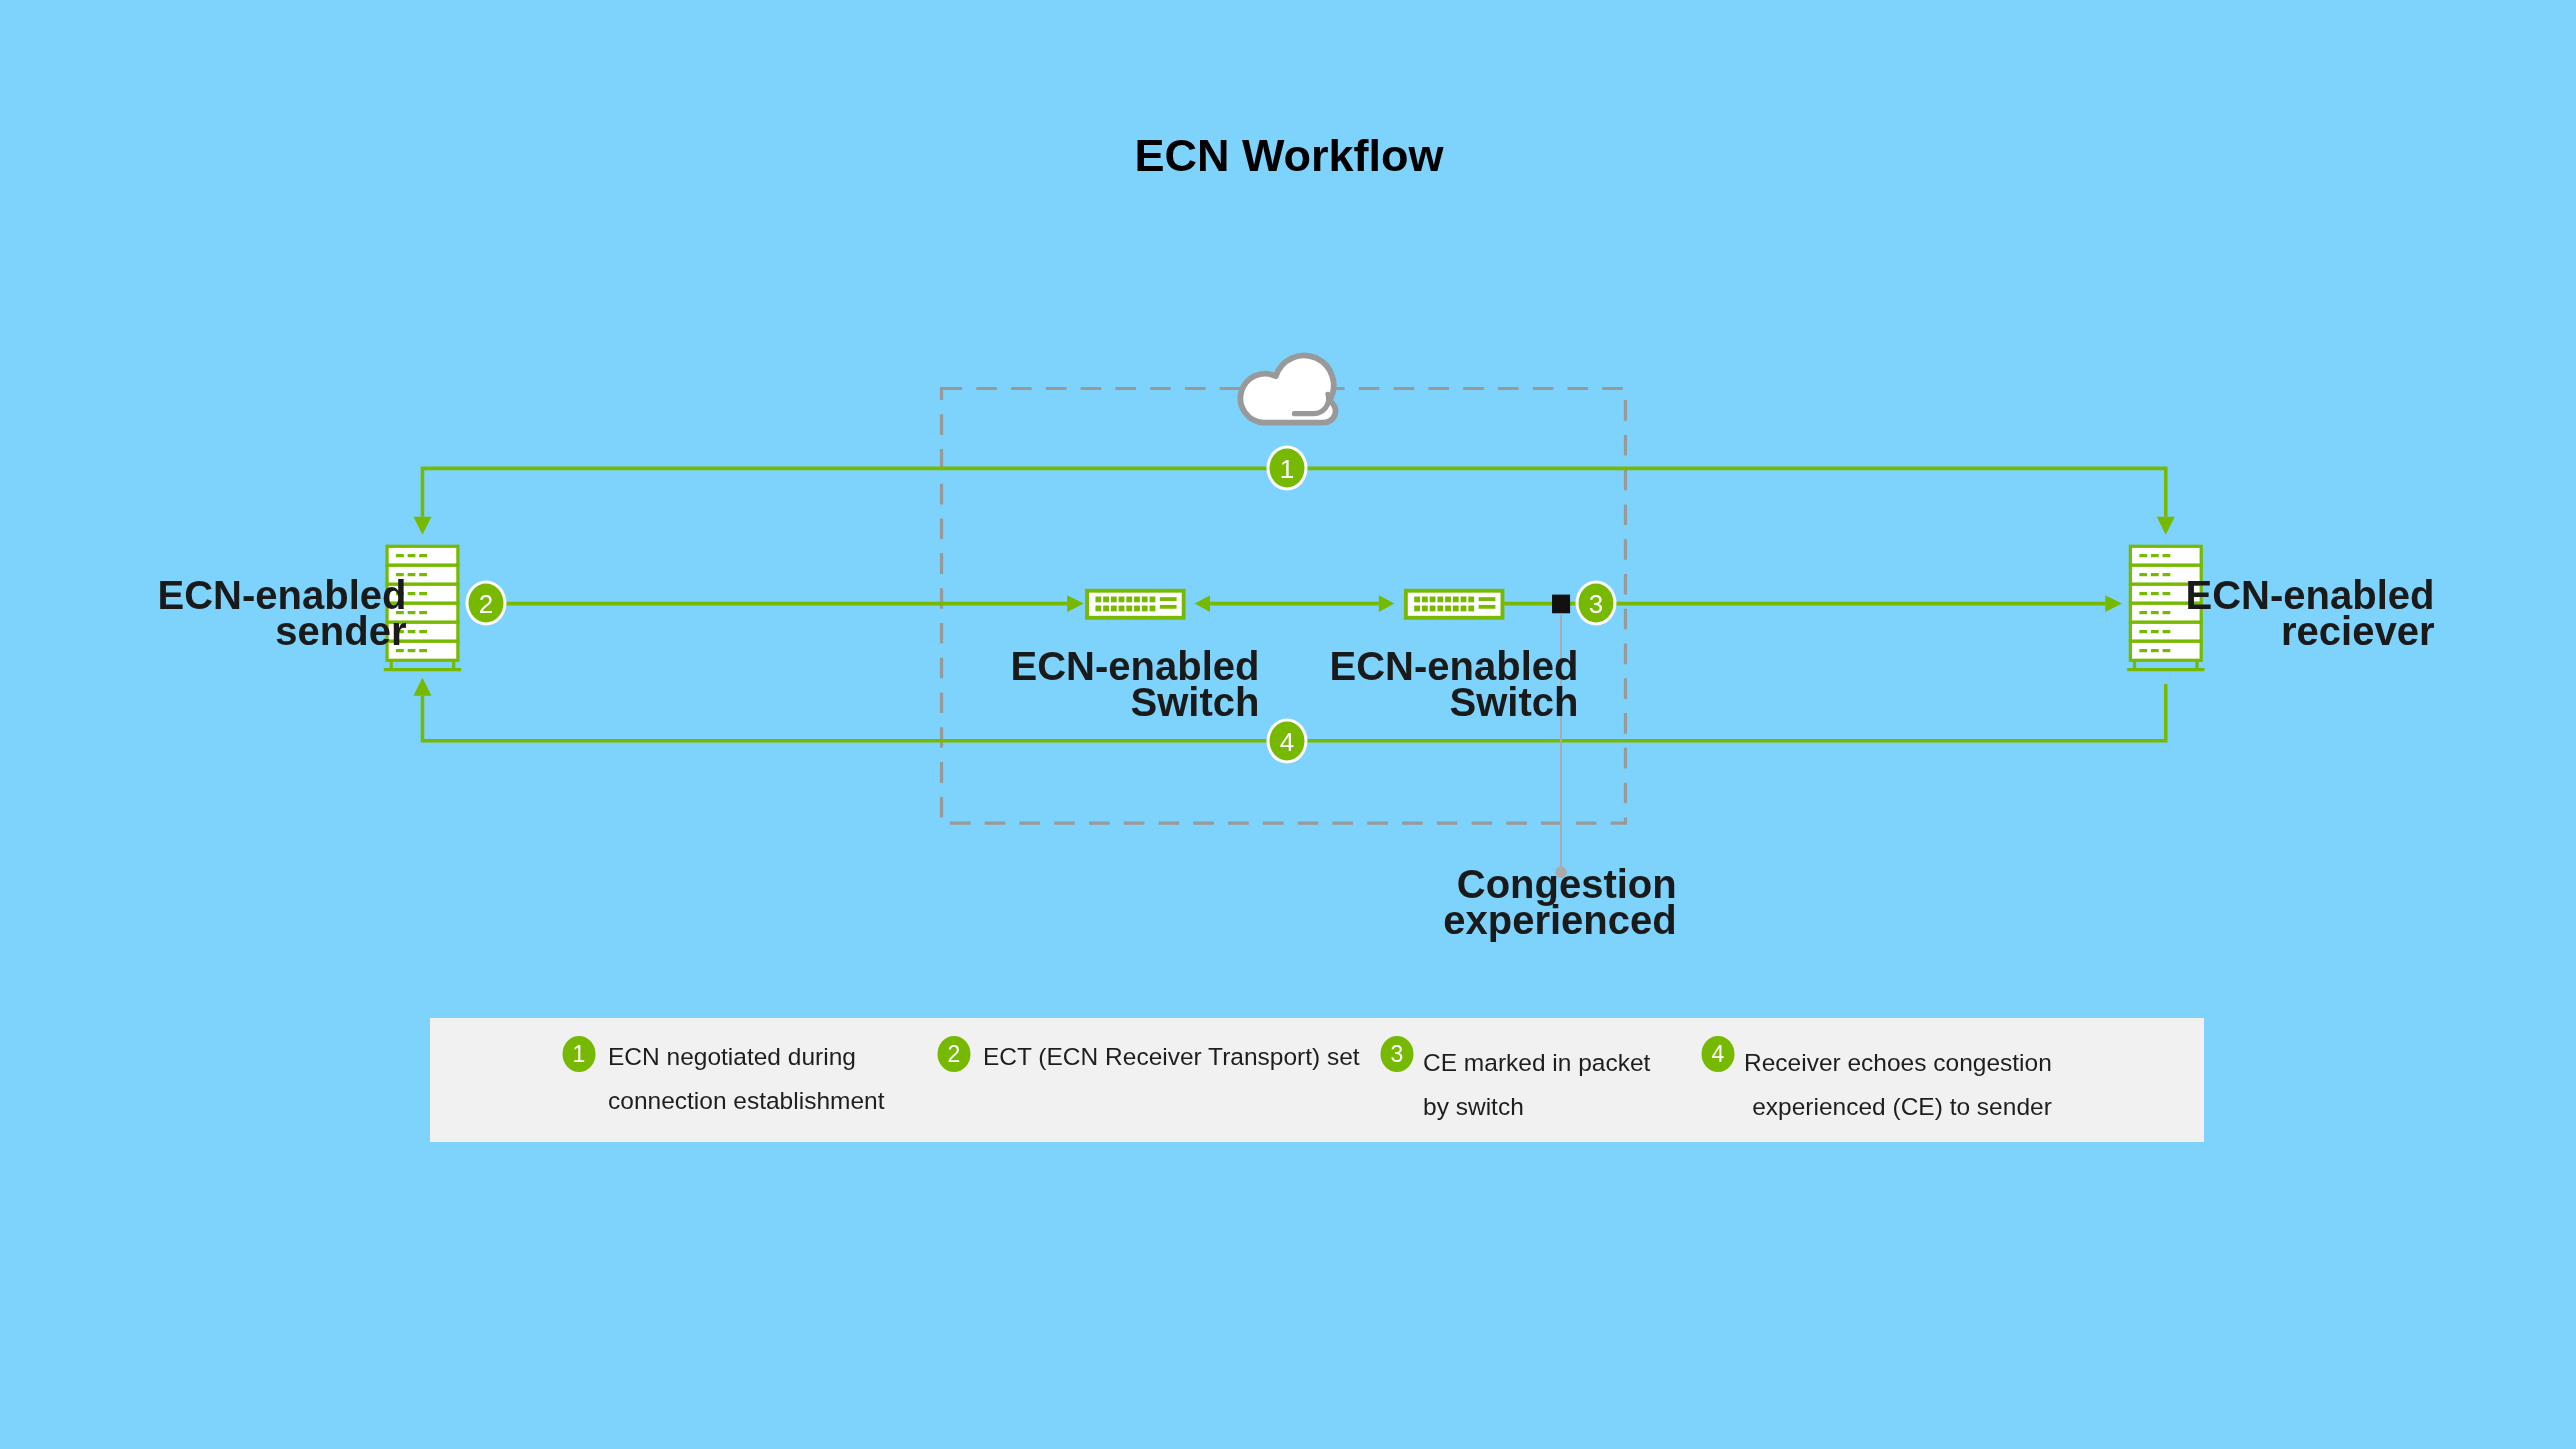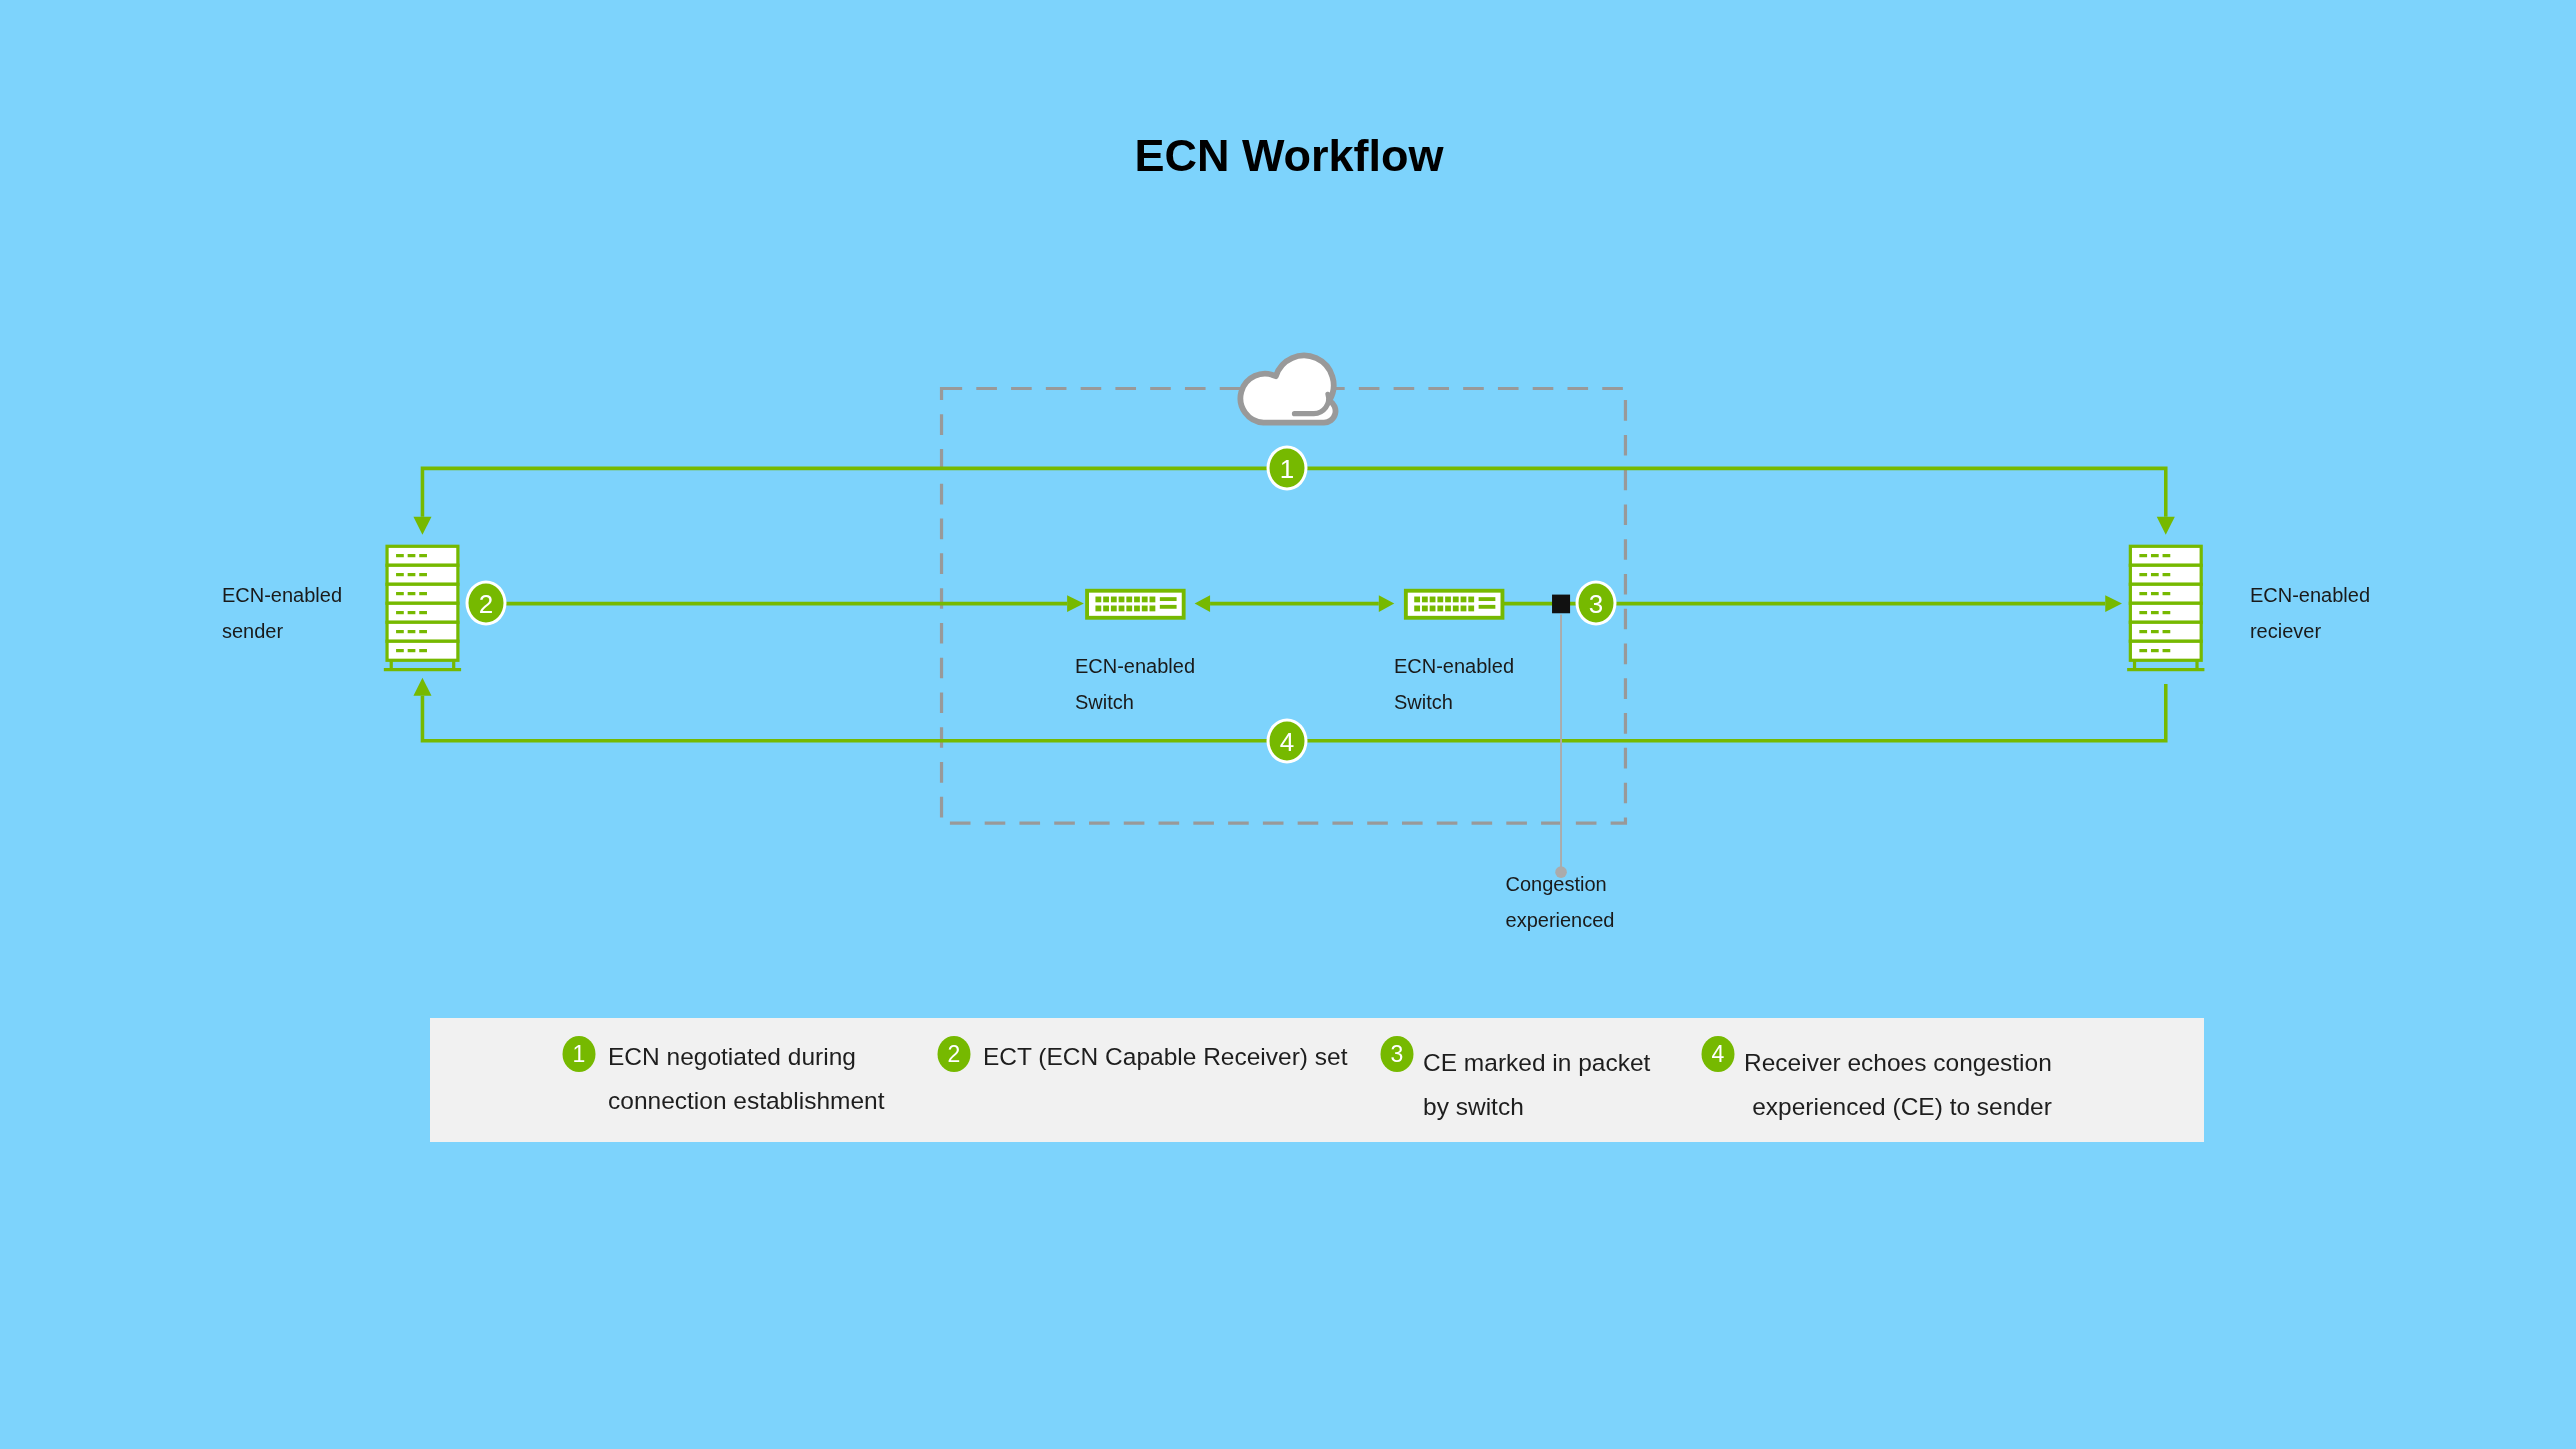--- a/index.html
+++ b/index.html
@@ -24,22 +24,22 @@
   .dashed-box{fill:none;stroke:var(--boundary-gray);stroke-width:5;stroke-dasharray:32 22;}
   .cloud-body{fill:#ffffff;stroke:var(--boundary-gray);stroke-width:9;stroke-linejoin:round;}
   .cloud-detail{fill:none;stroke:var(--boundary-gray);stroke-width:8;stroke-linecap:round;}
   .connector{stroke:var(--connector-gray);stroke-width:3;}
   .connector-dot{fill:var(--connector-gray);}
   .marker{fill:var(--marker-black);}
 
   
   .page-title{position:absolute;left:1289px;top:156px;transform:translate(-50%,-50%);
     margin:0;font-size:45px;font-weight:bold;color:#000;white-space:nowrap;letter-spacing:0;}
-  .node-label{position:absolute;transform:translate(-50%,-50%);text-align:left;
-    font-size:20px;line-height:36px;color:var(--text-dark);white-space:pre-line;}
+  .node-label{position:absolute;transform:translate(-50%,-50%);text-align:right;
+    font-size:40px;line-height:36px;color:var(--text-dark);white-space:pre-line;font-weight:bold;}
   .step-badge{position:absolute;width:35px;height:39px;border-radius:50%;
     background:var(--accent-green);border:3.2px solid #ffffff;transform:translate(-50%,-50%);
     display:flex;align-items:center;justify-content:center;color:#ffffff;font-size:26px;line-height:1;}
   .legend{position:absolute;left:430px;top:1018px;width:1774px;height:124px;background:var(--legend-bg);}
   .legend-badge{position:absolute;width:33px;height:36px;border-radius:50%;
     background:var(--accent-green);transform:translate(-50%,-50%);
     display:flex;align-items:center;justify-content:center;color:#ffffff;font-size:23px;line-height:1;}
   .legend-text{position:absolute;font-size:24.5px;line-height:44px;color:#1e1e1e;white-space:pre-line;}
 </style>
 </head>
@@ -155,21 +155,21 @@
   <div class="step-badge" style="left:1287px;top:741px;">4</div>
 
   <div class="legend">
     <div>
       <div class="legend-badge" style="left:149px;top:36px;">1</div>
       <div class="legend-text" style="left:178px;top:16.7px;">ECN negotiated during
 connection establishment</div>
     </div>
     <div>
       <div class="legend-badge" style="left:524px;top:36px;">2</div>
-      <div class="legend-text" style="left:553px;top:16.7px;">ECT (ECN Capable Receiver) set</div>
+      <div class="legend-text" style="left:553px;top:16.7px;">ECT (ECN Receiver Transport) set</div>
     </div>
     <div>
       <div class="legend-badge" style="left:967px;top:36px;">3</div>
       <div class="legend-text" style="left:993px;top:23px;">CE marked in packet
 by switch</div>
     </div>
     <div>
       <div class="legend-badge" style="left:1288px;top:36px;">4</div>
       <div class="legend-text" style="left:1314px;top:23px;text-align:right;">Receiver echoes congestion
 experienced (CE) to sender</div>

